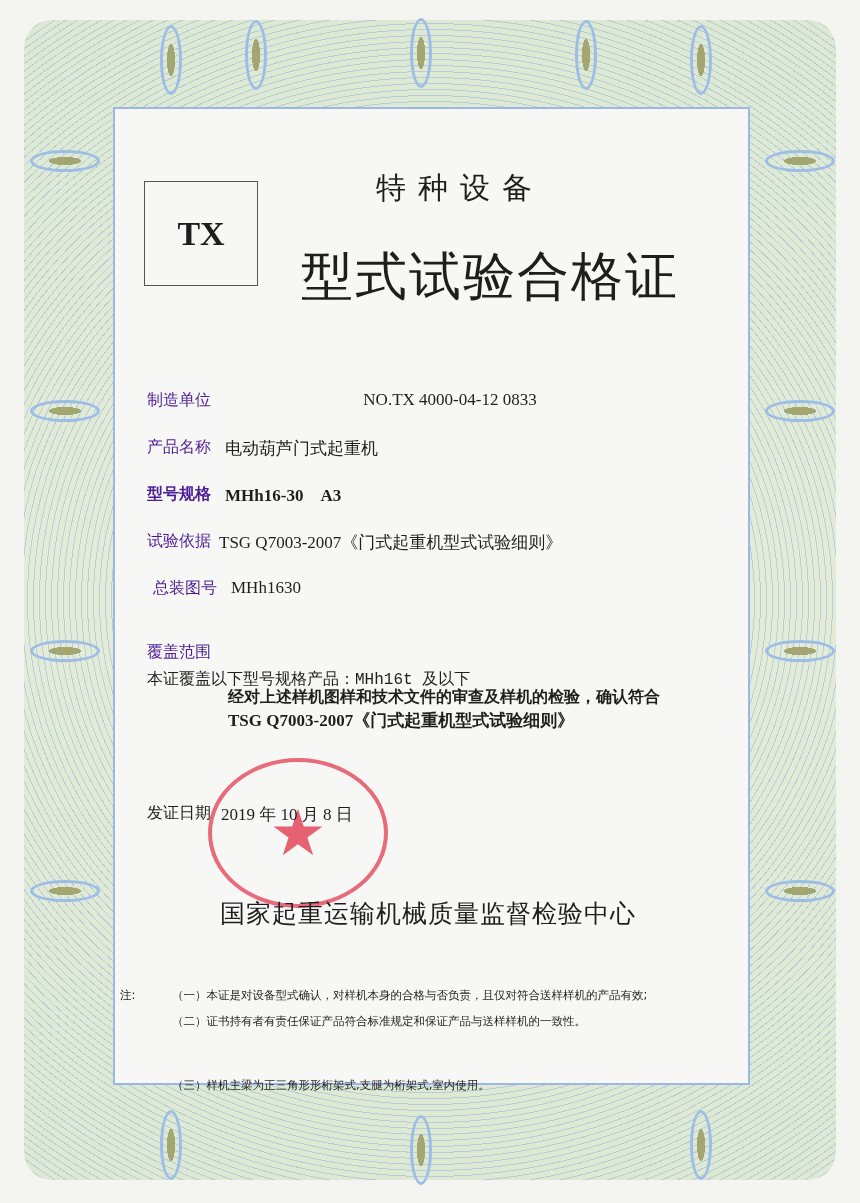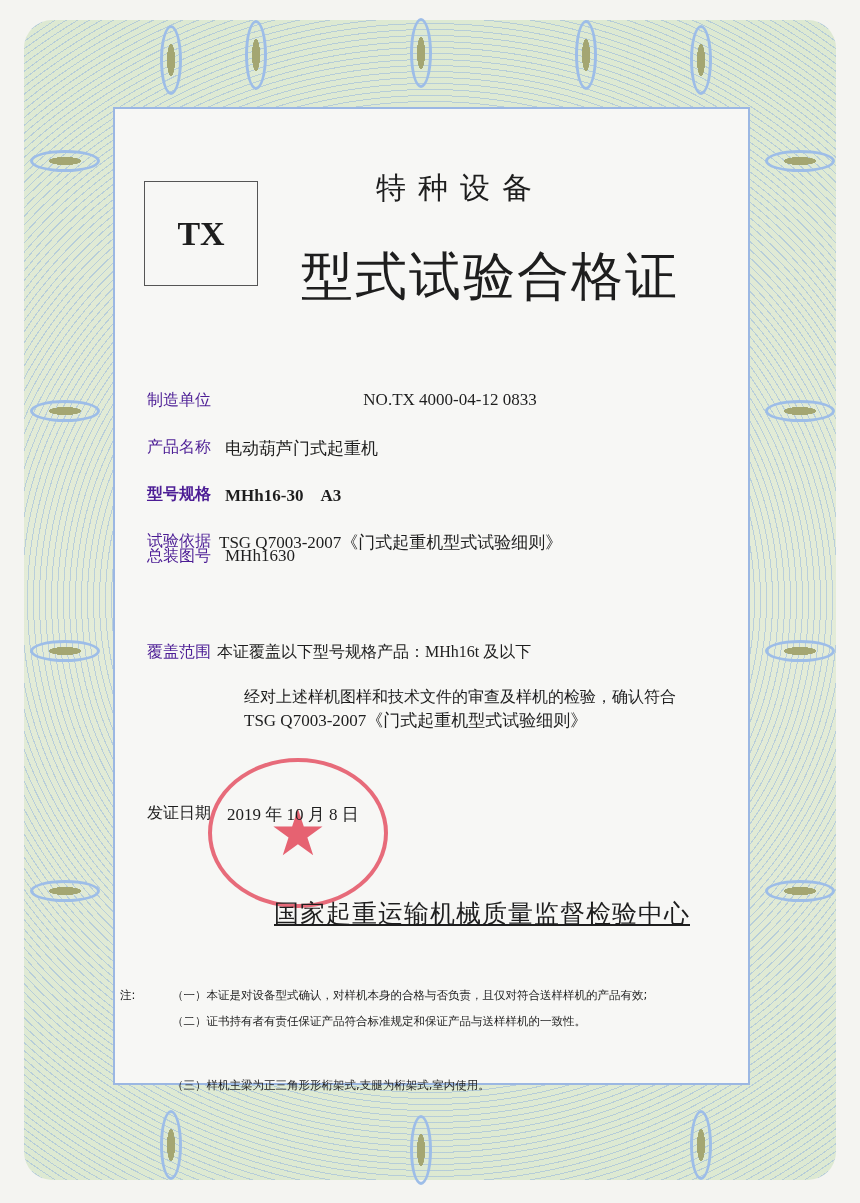--- a/index.html
+++ b/index.html
@@ -32,30 +32,30 @@
       border: 1.5px solid #555; box-sizing: border-box;
       display: flex; align-items: center; justify-content: center;
       font-family: "Liberation Serif", serif; font-weight: bold; font-size: 34px;
     }
     .subtitle { position: absolute; left: 330px; top: 168px; width: 260px; text-align: center; font-size: 30px; letter-spacing: 12px; font-family: "DejaVu Sans", sans-serif; font-weight: normal; }
     .title { position: absolute; left: 290px; top: 242px; width: 400px; text-align: center; font-size: 52px; letter-spacing: 2px; font-family: "DejaVu Sans", sans-serif; }
     .cert-no { position: absolute; left: 300px; top: 342px; width: 300px; text-align: center; font-family: "Liberation Serif", serif; font-size: 17px; margin-top: 48px; }
     .field { position: absolute; left: 147px; font-size: 16px; display: flex; gap: 14px; font-family: "DejaVu Sans", sans-serif; }
     .field .label { color: #4c1d95; }
     .field .value { font-family: "Liberation Serif", "DejaVu Sans", serif; font-size: 17px; }
-    .confirm { position: absolute; left: 244px; font-size: 16px; font-family: "DejaVu Sans", sans-serif; }
+    .confirm { position: absolute; left: 228px; font-size: 16px; font-family: "DejaVu Sans", sans-serif; font-weight: bold; }
     .stamp {
       position: absolute; left: 208px; top: 758px; width: 180px; height: 150px; border-radius: 50%;
       border: 4px solid rgba(225,60,80,0.75); box-sizing: border-box;
       display: flex; align-items: center; justify-content: center;
       color: rgba(225,60,80,0.8); font-size: 64px;
     }
-    .date { position: absolute; left: 147px; top: 803px; font-size: 16px; display: flex; gap: 16px; font-family: "DejaVu Sans", sans-serif; }
+    .date { position: absolute; left: 147px; top: 803px; font-size: 16px; display: flex; gap: 10px; font-family: "DejaVu Sans", sans-serif; }
     .date .value { font-family: "Liberation Serif", serif; font-size: 17px; }
-    .issuer { position: absolute; left: 220px; top: 897px; width: 470px; text-align: right; font-size: 25px; font-family: "DejaVu Sans", sans-serif; letter-spacing: 1px; text-decoration: underline; }
+    .issuer { position: absolute; left: 220px; top: 897px; width: 470px; text-align: left; font-size: 25px; font-family: "DejaVu Sans", sans-serif; letter-spacing: 1px; }
     .notes { position: absolute; left: 120px; top: 988px; font-size: 11.5px; font-family: "DejaVu Sans", sans-serif; }
     .notes .note-label { position: absolute; left: 0; top: 0; }
     .notes .note-item { position: absolute; left: 52px; white-space: nowrap; }
   </style>
 </head>
 <body>
 
 <div class="border-frame"></div>
 
 <div class="petal" style="left:160px;top:25px;"></div>
@@ -90,27 +90,27 @@
   <span class="value">电动葫芦门式起重机</span>
 </div>
 <div class="field" style="top:484px;font-weight:bold;">
   <span class="label">型号规格</span>
   <span class="value">MHh16-30　A3</span>
 </div>
 <div class="field" style="top:531px;gap:8px;">
   <span class="label">试验依据</span>
   <span class="value">TSG Q7003-2007《门式起重机型式试验细则》</span>
 </div>
-<div class="field" style="top:546px;">
+<div class="field" style="top:578px;margin-left:6px;">
   <span class="label">总装图号</span>
   <span class="value">MHh1630</span>
 </div>
-<div class="field" style="top:642px;gap:6px;">
+<div class="field" style="top:642px;gap:6px;flex-direction:column;">
   <span class="label">覆盖范围</span>
-  <span class="value" style="font-family:Liberation Serif, serif;font-size:16px;">本证覆盖以下型号规格产品：MHh16t 及以下</span>
+  <span class="value" style="font-family:Liberation Mono, monospace;font-size:16px;">本证覆盖以下型号规格产品：MHh16t 及以下</span>
 </div>
 
 <div class="confirm" style="top:687px;">经对上述样机图样和技术文件的审查及样机的检验，确认符合</div>
 <div class="confirm" style="top:709px;font-family:'Liberation Serif','DejaVu Sans',serif;font-size:17px;">TSG Q7003-2007《门式起重机型式试验细则》</div>
 
 <div class="stamp">
 
   <span>★</span>
 </div>
 

